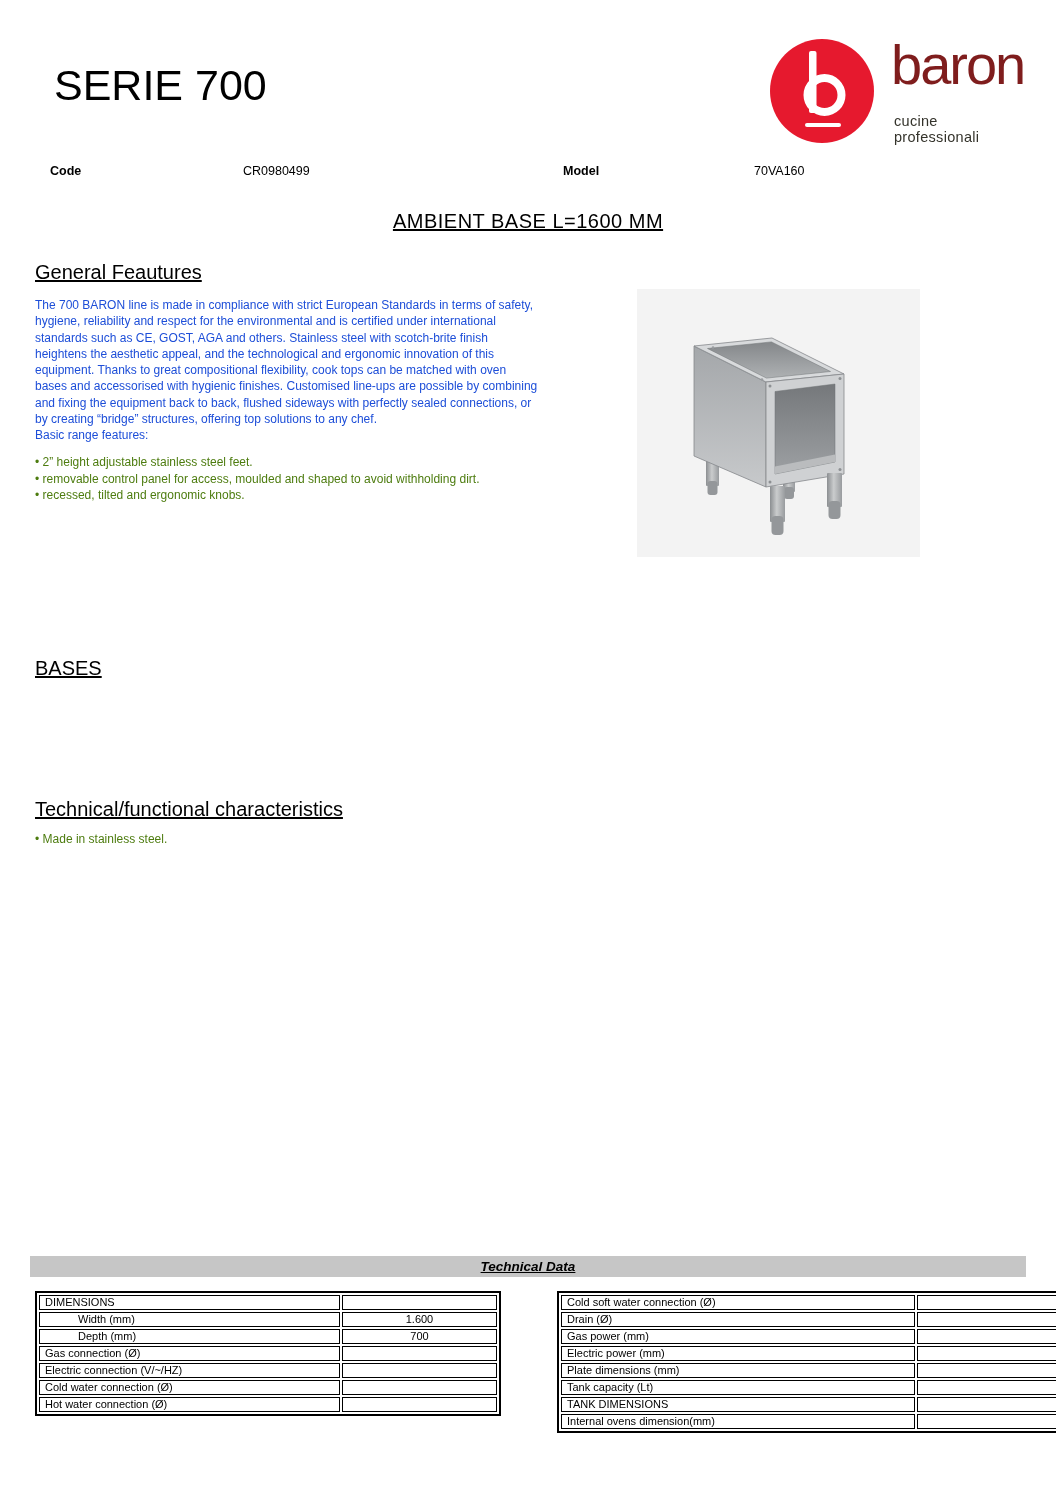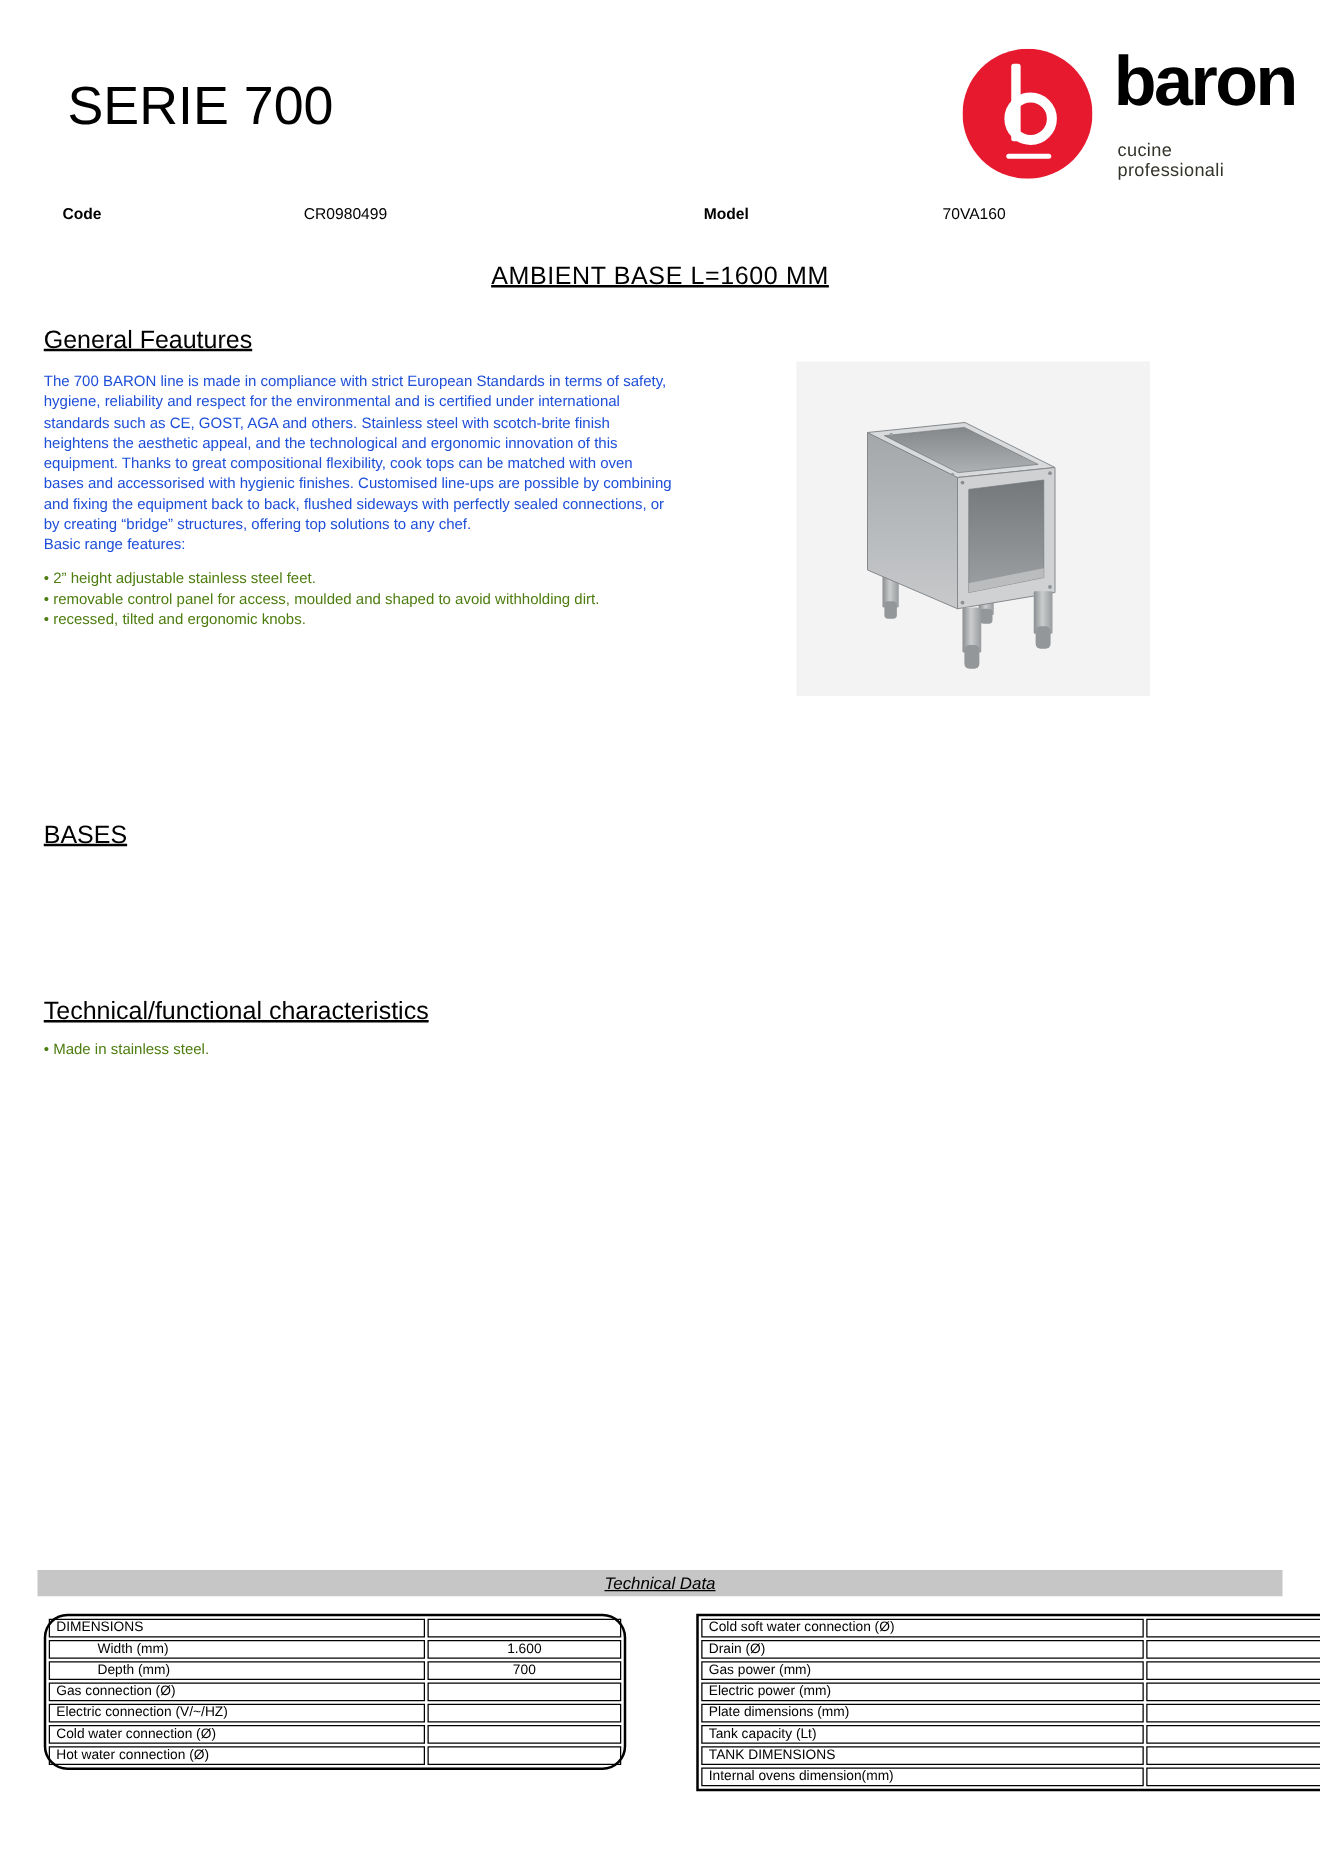--- a/index.html
+++ b/index.html
@@ -4,21 +4,21 @@
 <style>
   html,body{margin:0;padding:0;background:#fff;}
   .page{position:relative;width:1056px;height:1497px;background:#ffffff;overflow:hidden;
         font-family:"Liberation Sans","DejaVu Sans",sans-serif;color:#000;}
 
   .doc-title{position:absolute;left:54px;top:60px;font-size:43px;line-height:50px;color:#000;}
 
   
   .logo{position:absolute;left:770px;top:39px;width:256px;height:106px;}
   .logo-circle{position:absolute;left:0;top:0;width:104px;height:104px;}
-  .brand-name{position:absolute;left:121px;top:-7px;font-size:56px;letter-spacing:-2px;color:#000000;font-weight:bold;}
+  .brand-name{position:absolute;left:121px;top:-7px;font-size:56px;letter-spacing:-2px;color:#7f1d1d;}
   .brand-tagline{position:absolute;left:124px;top:74px;font-size:14.5px;letter-spacing:0.3px;color:#34332b;}
 
   
   .meta{position:absolute;top:164px;font-size:12.5px;}
   .meta.b{font-weight:bold;}
   .m-code-l{left:50px;} .m-code-v{left:243px;} .m-model-l{left:563px;} .m-model-v{left:754px;}
 
   .product-heading{position:absolute;left:30px;top:210px;width:996px;text-align:center;
                    font-size:20px;text-decoration:underline;letter-spacing:0.5px;}
 
@@ -30,26 +30,26 @@
 
   ul.bullets{margin:0;padding:0;list-style:none;position:absolute;left:35px;font-size:12px;line-height:16.6px;color:#4d7c0f;}
   ul.feat{top:454px;width:610px;}
   ul.techb{top:831px;width:610px;}
   ul.bullets li::before{content:"• ";}
 
   .product-img{position:absolute;left:637px;top:289px;}
 
   
   .td-bar{position:absolute;left:30px;top:1256px;width:996px;height:21px;background:#c6c6c6;text-align:center;}
-  .td-bar span{font-style:italic;font-weight:normal;font-size:13.5px;line-height:21px;text-decoration:underline;color:#000;}
+  .td-bar span{font-style:italic;font-weight:bold;font-size:13.5px;line-height:21px;text-decoration:underline;color:#000;}
 
   
   table.tbl{position:absolute;top:1291px;border-collapse:separate;border-spacing:2px;
             border:2px solid #000;table-layout:fixed;background:#fff;}
-  .tbl-left{left:35px;width:466px;border-radius:19px;}
+  .tbl-left{left:35px;width:466px;}
   .tbl-right{left:557px;width:559px;}
   table.tbl td{border:1px solid #000;font-size:11px;height:11px;line-height:11px;
                padding:1px 5px;white-space:nowrap;overflow:hidden;}
   td.val{text-align:center;}
   tr.indent td.lab{padding-left:38px;}
 </style>
 </head>
 <body>
 
 <div class="page">

